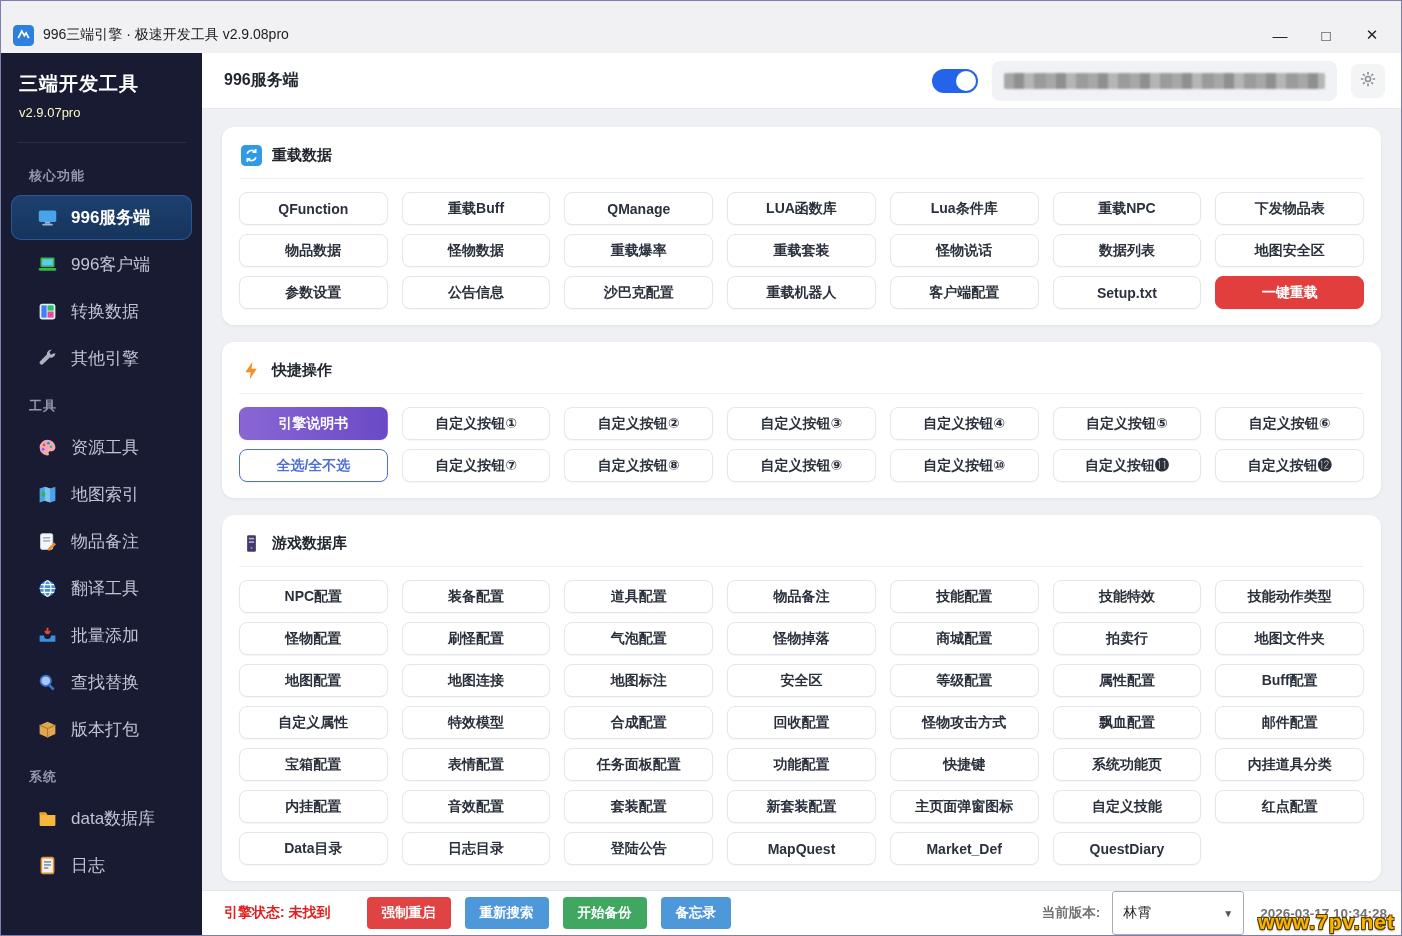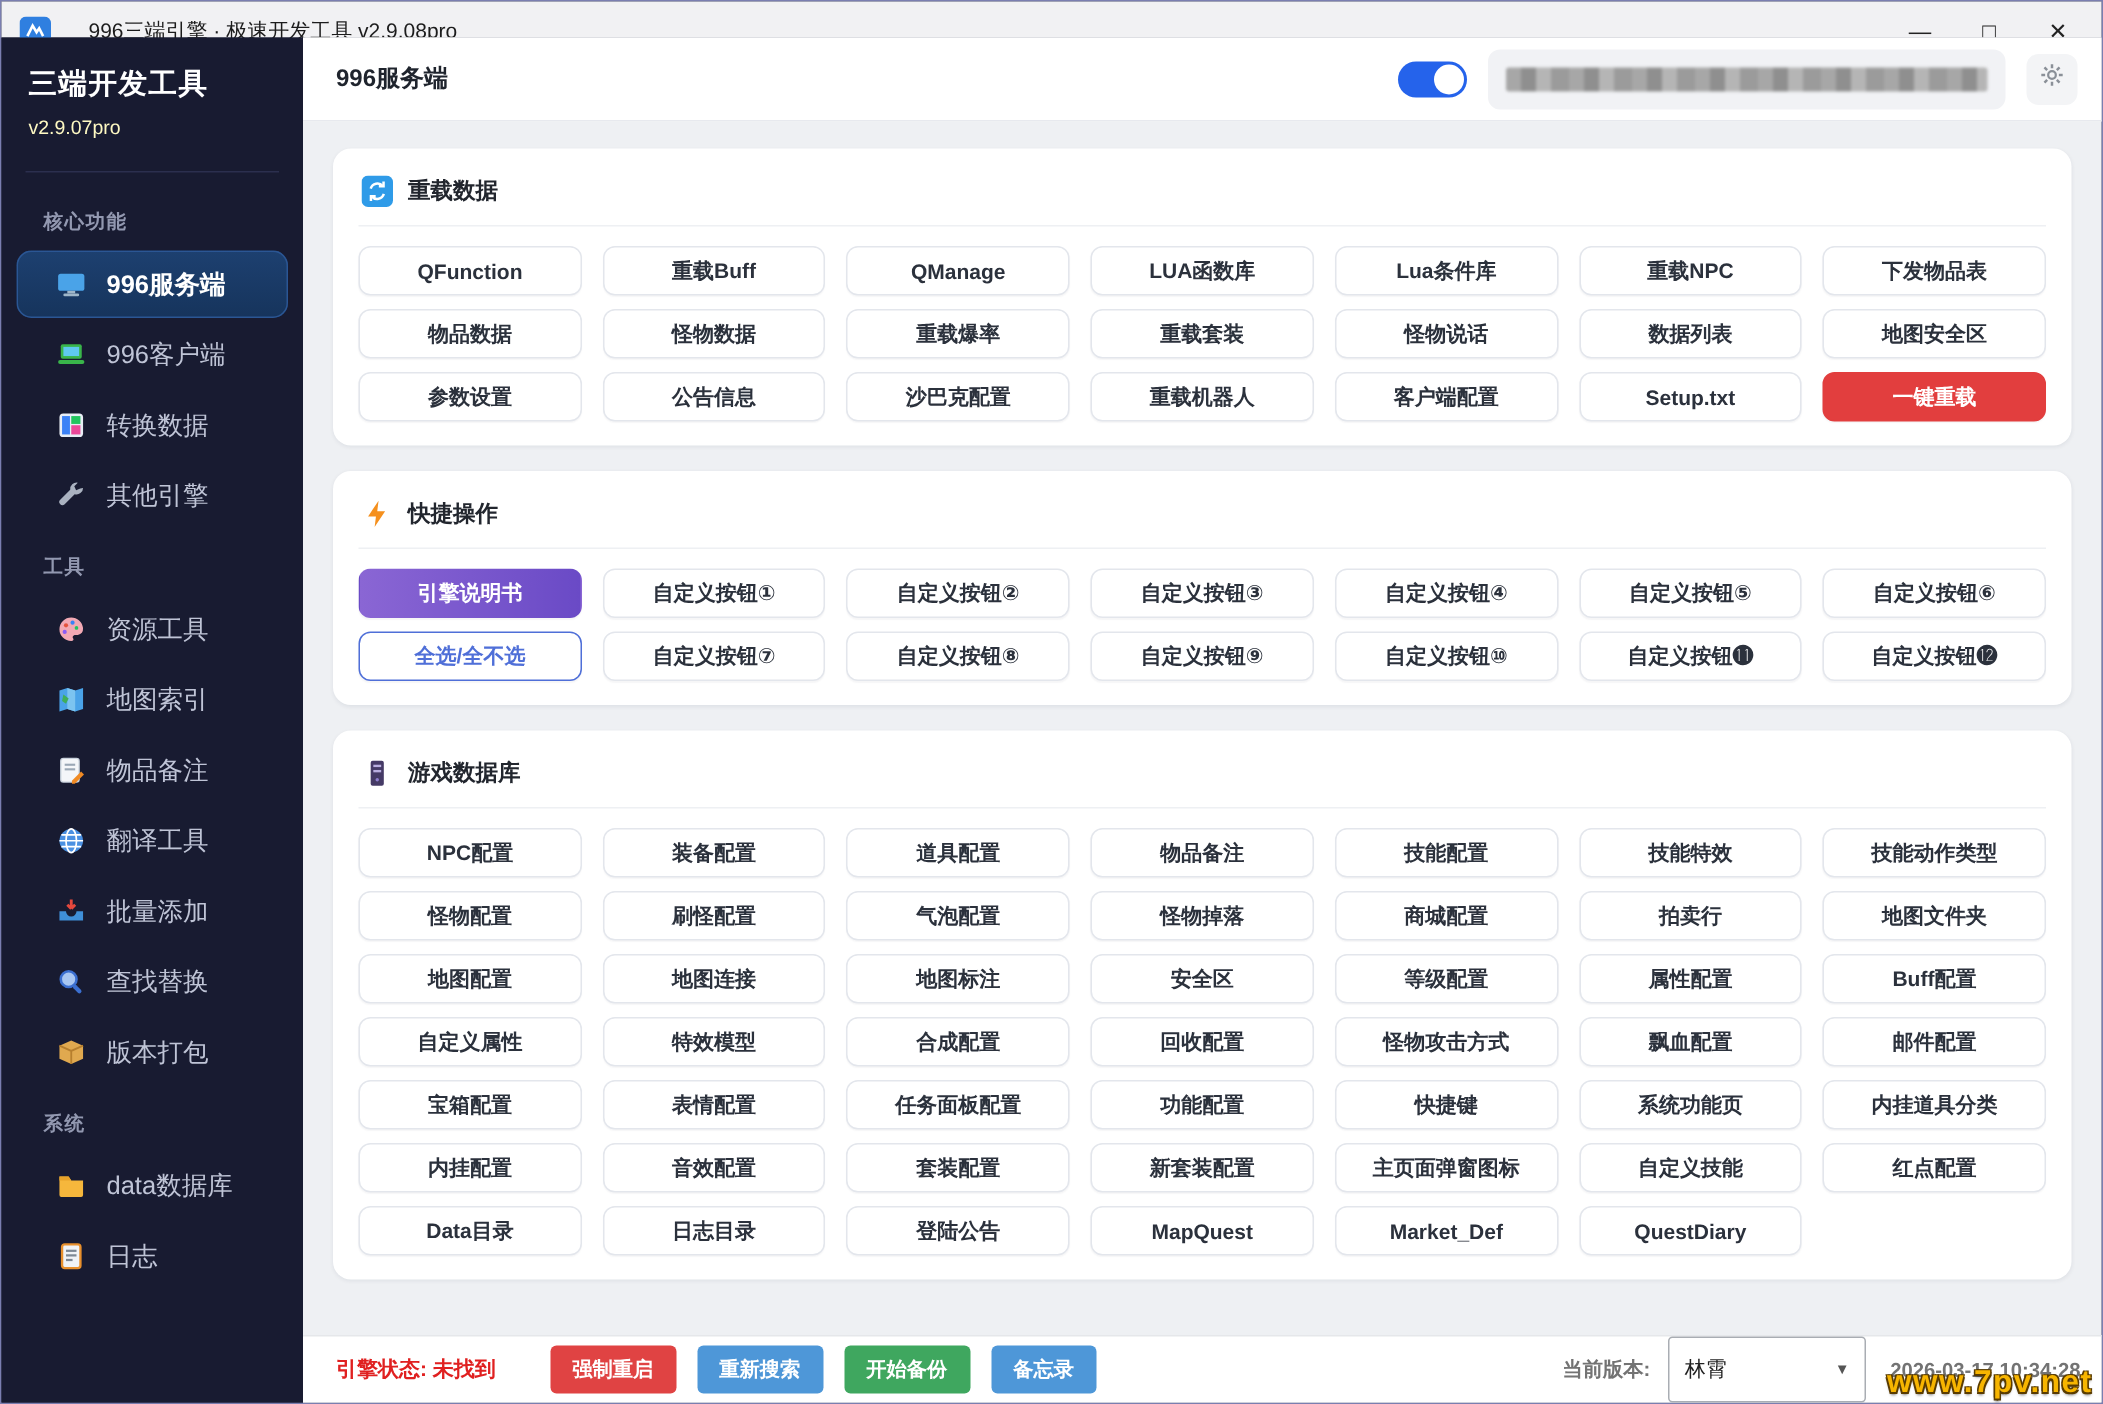--- a/index.html
+++ b/index.html
@@ -1,21 +1,21 @@
 <!DOCTYPE html>
 <html><head>
 <meta charset="utf-8">
 <style>
   * { margin:0; padding:0; box-sizing:border-box; }
   html,body { width:1402px; height:936px; overflow:hidden; }
   body { font-family:"Liberation Sans","DejaVu Sans",sans-serif; background:#23263e; }
   .app { width:1402px; height:936px; display:flex; flex-direction:column; border:1px solid #7a7eb0; }
 
   
-  .titlebar { height:24px; background:#f1f1f3; display:flex; align-items:center; padding:16px 6px 0 12px; flex:0 0 auto;gap:16px; }
+  .titlebar { height:52px; background:#f1f1f3; display:flex; align-items:center; padding:16px 6px 0 12px; flex:0 0 auto; }
   .app-icon { width:21px; height:21px; margin-right:9px; flex:0 0 auto; }
   .titlebar-title { font-size:14px; color:#1c1c1c; white-space:nowrap; }
   .censor-sm { width:170px; height:14px; margin-left:10px; border-radius:2px;
     background:repeating-linear-gradient(90deg,#cicic9 0 0),repeating-linear-gradient(90deg,#cfcfcf 0 9px,#bdbdbd 9px 18px,#d8d8d8 18px 27px,#c4c4c4 27px 36px);
     filter:blur(.6px); }
   .win-controls { margin-left:auto; display:flex; height:100%; }
   .win-btn { width:46px; height:100%; display:flex; align-items:center; justify-content:center; font-size:15px; color:#222; cursor:default; }
 
   
   .body { flex:1; display:flex; min-height:0; }

